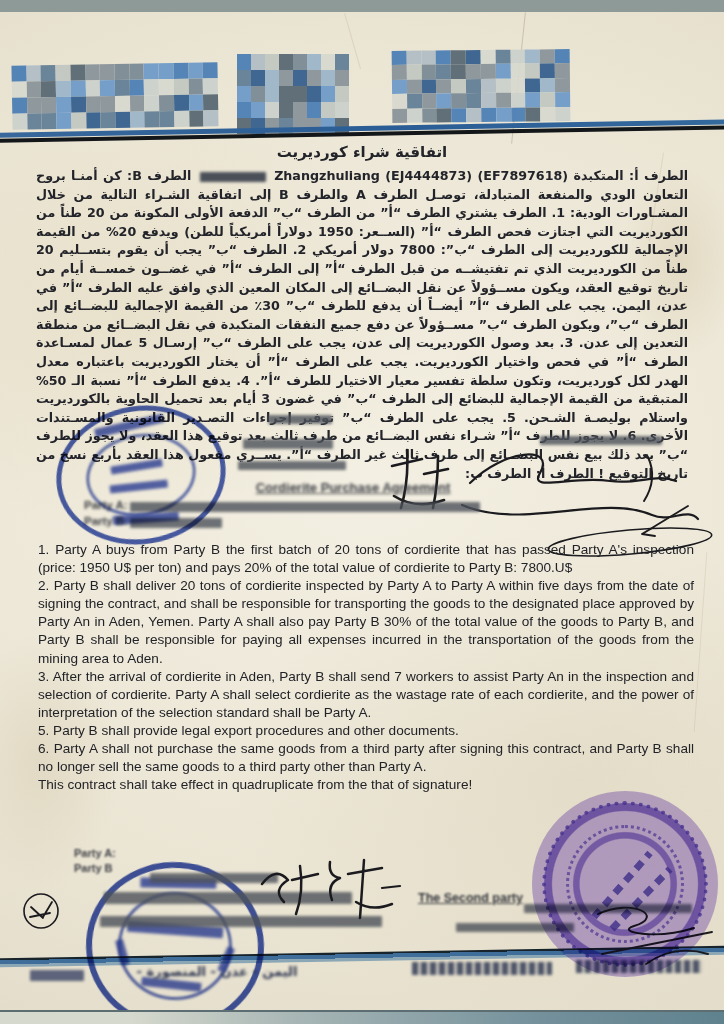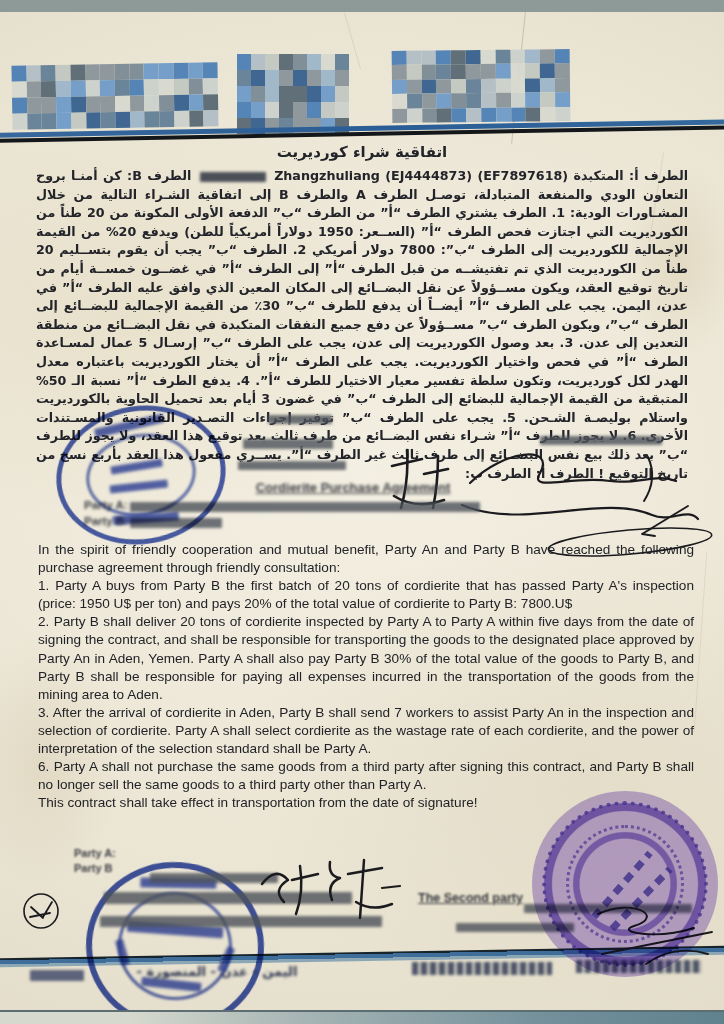--- a/index.html
+++ b/index.html
@@ -287,26 +287,26 @@
     <path d="M150,2 L104,30 M104,30 l12,-7 M104,30 l13,2" stroke-width="1.8"></path>
   </svg>
 
   <div class="abs mid-heading">Cordierite Purchase Agreement</div>
   <div class="abs mid-party" style="left:84px;top:487px;">Party A:</div>
   <div class="rbar" style="left:130px;top:490px;width:350px;height:10px;"></div>
   <div class="abs mid-party" style="left:84px;top:503px;">Party B:</div>
   <div class="rbar" style="left:130px;top:506px;width:92px;height:10px;"></div>
 
   <div class="abs en-block">
-    <p>In the spirit of friendly cooperation and mutual benefit, Party An and Party B have reached the following purchase agreement through friendly consultation:</p>
     <p>1. Party A buys from Party B the first batch of 20 tons of cordierite that has passed Party A's inspection (price: 1950 U$ per ton) and pays 20% of the total value of cordierite to Party B: 7800.U$</p>
     <p>2. Party B shall deliver 20 tons of cordierite inspected by Party A to Party A within five days from the date of signing the contract, and shall be responsible for transporting the goods to the designated place approved by Party An in Aden, Yemen. Party A shall also pay Party B 30% of the total value of the goods to Party B, and Party B shall be responsible for paying all expenses incurred in the transportation of the goods from the mining area to Aden.</p>
     <p>3. After the arrival of cordierite in Aden, Party B shall send 7 workers to assist Party An in the inspection and selection of cordierite. Party A shall select cordierite as the wastage rate of each cordierite, and the power of interpretation of the selection standard shall be Party A.</p>
+    <p>5. Party B shall provide legal export procedures and other documents.</p>
     <p>6. Party A shall not purchase the same goods from a third party after signing this contract, and Party B shall no longer sell the same goods to a third party other than Party A.</p>
-    <p>This contract shall take effect in transportation from the date of signature!</p>
+    <p>This contract shall take effect in quadruplicate from the that of signature!</p>
   </div>
 
   <div class="abs bottom-label" style="left:74px;top:835px;">Party A:</div>
   <div class="abs bottom-label" style="left:74px;top:850px;">Party B</div>
 
   <div class="stamp stampB">
     <div class="ring-o"></div>
       <div class="ring-i"></div>
     <div class="smark" style="left:50px;top:16px;width:76px;height:10px;transform:rotate(-3deg);"></div>
     <div class="smark" style="left:40px;top:62px;width:96px;height:11px;"></div>

